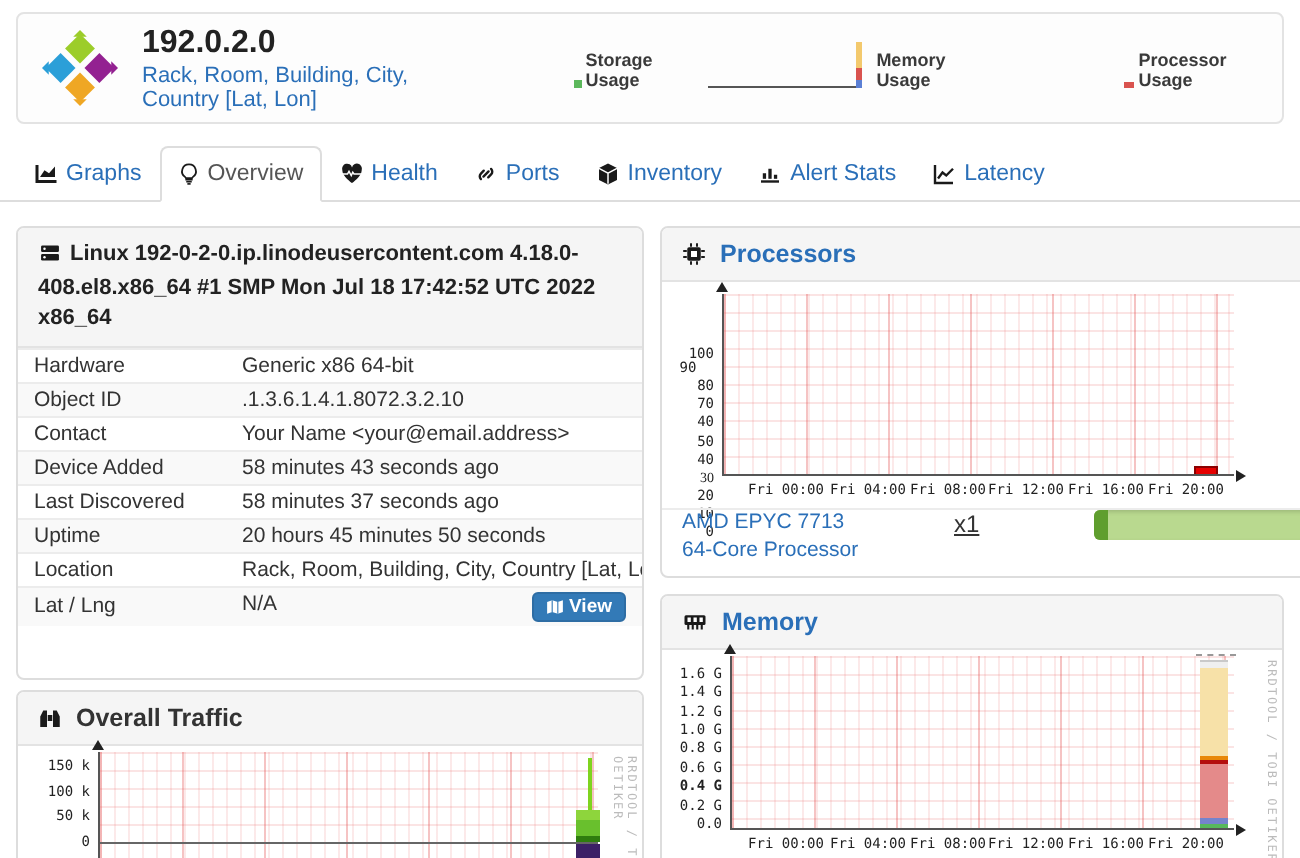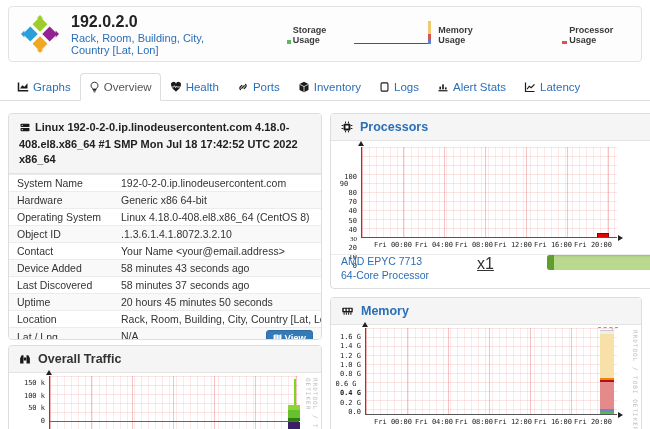--- a/index.html
+++ b/index.html
@@ -78,21 +78,21 @@
     border-bottom:3px solid transparent; border-left:5px solid #222; }
 
   
   #proc-panel { left:330px; top:113px; width:360px; height:176px; }
   .proc-plot { left:30px; top:33px; width:256px; height:91px; border-bottom:1px solid #555; }
   .proc-bar { position:absolute; left:235px; bottom:0; width:12px; height:4px;
     background:#e60000; border:1px solid #8b0000; border-bottom:none; }
   .cpu-row { position:absolute; left:0; right:0; top:140px; height:36px; border-top:1px solid #ececec;
     display:flex; align-items:flex-start; padding:0 10px; gap:24px; }
   .cpu-name { width:112px; font-size:10.5px; color:#2a6fb8; line-height:1.3; cursor:pointer; }
-  .cpu-count { width:46px; font-size:16px; color:#333;text-decoration:underline; }
+  .cpu-count { width:46px; font-size:12px; color:#333;text-decoration:underline; }
   .pbar { flex:1; height:15px; background:#b9d98f; border-radius:3px; position:relative;
     box-shadow:inset 0 1px 2px rgba(0,0,0,.15); overflow:hidden; }
   .pbar-fill { position:absolute; left:0; top:0; bottom:0; width:5%; background:#5f9e2e; }
   .pbar-label { position:absolute; right:6px; top:1px; font-size:10px; font-weight:bold; color:#fff;
     text-shadow:0 1px 1px rgba(0,0,0,.25); }
 
   
   #mem-panel { left:330px; top:297px; width:312px; height:140px; }
   .mem-plot { left:34px; top:30px; width:252px; height:87px; border-bottom:1px solid #555; }
   .mem-stack { position:absolute; left:234px; bottom:0; width:14px; height:84px; }
@@ -203,28 +203,20 @@
       <span class="ticon">
         <svg width="12" height="12" viewBox="0 0 16 16" fill="currentColor">
             <path d="M8 1l6 3v8l-6 3-6-3V4z"></path>
             <path d="M8 7.5v7M2 4.3L8 7.5l6-3.2" stroke="#fff" stroke-width="1" fill="none"></path>
           </svg>
       </span>
       <span>Inventory</span>
     </div>
     <div class="tab">
       <span class="ticon">
-        <svg width="11" height="12" viewBox="0 0 16 16">
-            <rect x="3" y="2" width="10" height="12" rx="1.5" fill="none" stroke="currentColor" stroke-width="1.6"></rect>
-          </svg>
-      </span>
-      <span>Logs</span>
-    </div>
-    <div class="tab">
-      <span class="ticon">
         <svg width="12" height="12" viewBox="0 0 16 16" fill="currentColor">
             <rect x="2" y="12.2" width="12" height="1.6"></rect>
             <rect x="3.2" y="7.5" width="2.2" height="3.7"></rect>
             <rect x="6.9" y="4.5" width="2.2" height="6.7"></rect>
             <rect x="10.6" y="8.5" width="2.2" height="2.7"></rect>
           </svg>
       </span>
       <span>Alert Stats</span>
     </div>
     <div class="tab">
@@ -246,30 +238,22 @@
             <rect x="1.5" y="2.5" width="13" height="4.8" rx="1"></rect>
             <rect x="1.5" y="8.7" width="13" height="4.8" rx="1"></rect>
             <circle cx="4" cy="4.9" r=".9" fill="#fff"></circle>
             <circle cx="4" cy="11.1" r=".9" fill="#fff"></circle>
           </svg>
       </span><span>Linux 192-0-2-0.ip.linodeusercontent.com 4.18.0-408.el8.x86_64 #1 SMP Mon Jul 18 17:42:52 UTC 2022 x86_64</span>
     </div>
     <table class="sys-table">
       <tbody>
       <tr>
-            <td class="lbl">System Name</td>
-            <td>192-0-2-0.ip.linodeusercontent.com</td>
-          </tr>
-      <tr>
             <td class="lbl">Hardware</td>
             <td>Generic x86 64-bit</td>
-          </tr>
-      <tr>
-            <td class="lbl">Operating System</td>
-            <td>Linux 4.18.0-408.el8.x86_64 (CentOS 8)</td>
           </tr>
       <tr>
             <td class="lbl">Object ID</td>
             <td>.1.3.6.1.4.1.8072.3.2.10</td>
           </tr>
       <tr>
             <td class="lbl">Contact</td>
             <td>Your Name &lt;your@email.address&gt;</td>
           </tr>
       <tr>
@@ -365,21 +349,21 @@
           </svg>
       </span>
         <span>Memory</span>
     </div>
     <div class="graph-area" style="top:27px; height:113px;">
       <span class="ytick" style="top:8px; width:30px;">1.6 G</span>
       <span class="ytick" style="top:17px; width:30px;">1.4 G</span>
       <span class="ytick" style="top:27px; width:30px;">1.2 G</span>
       <span class="ytick" style="top:36px; width:30px;">1.0 G</span>
       <span class="ytick" style="top:45px; width:30px;">0.8 G</span>
-      <span class="ytick" style="top:55px; width:30px;text-align:center;">0.6 G</span>
+      <span class="ytick" style="top:55px; width:30px;">0.6 G</span>
       <span class="ytick" style="top:64px; width:30px;font-weight:bold;">0.4 G</span>
       <span class="ytick" style="top:74px; width:30px;">0.2 G</span>
       <span class="ytick" style="top:83px; width:30px;">0.0</span>
       <div class="plot mem-plot" style="top:3px;">
         <div class="mem-dash"></div>
         <div class="mem-stack">
           <div class="seg seg-cap"></div>
           <div class="seg seg-cream"></div>
           <div class="seg seg-orange"></div>
           <div class="seg seg-dred"></div>

